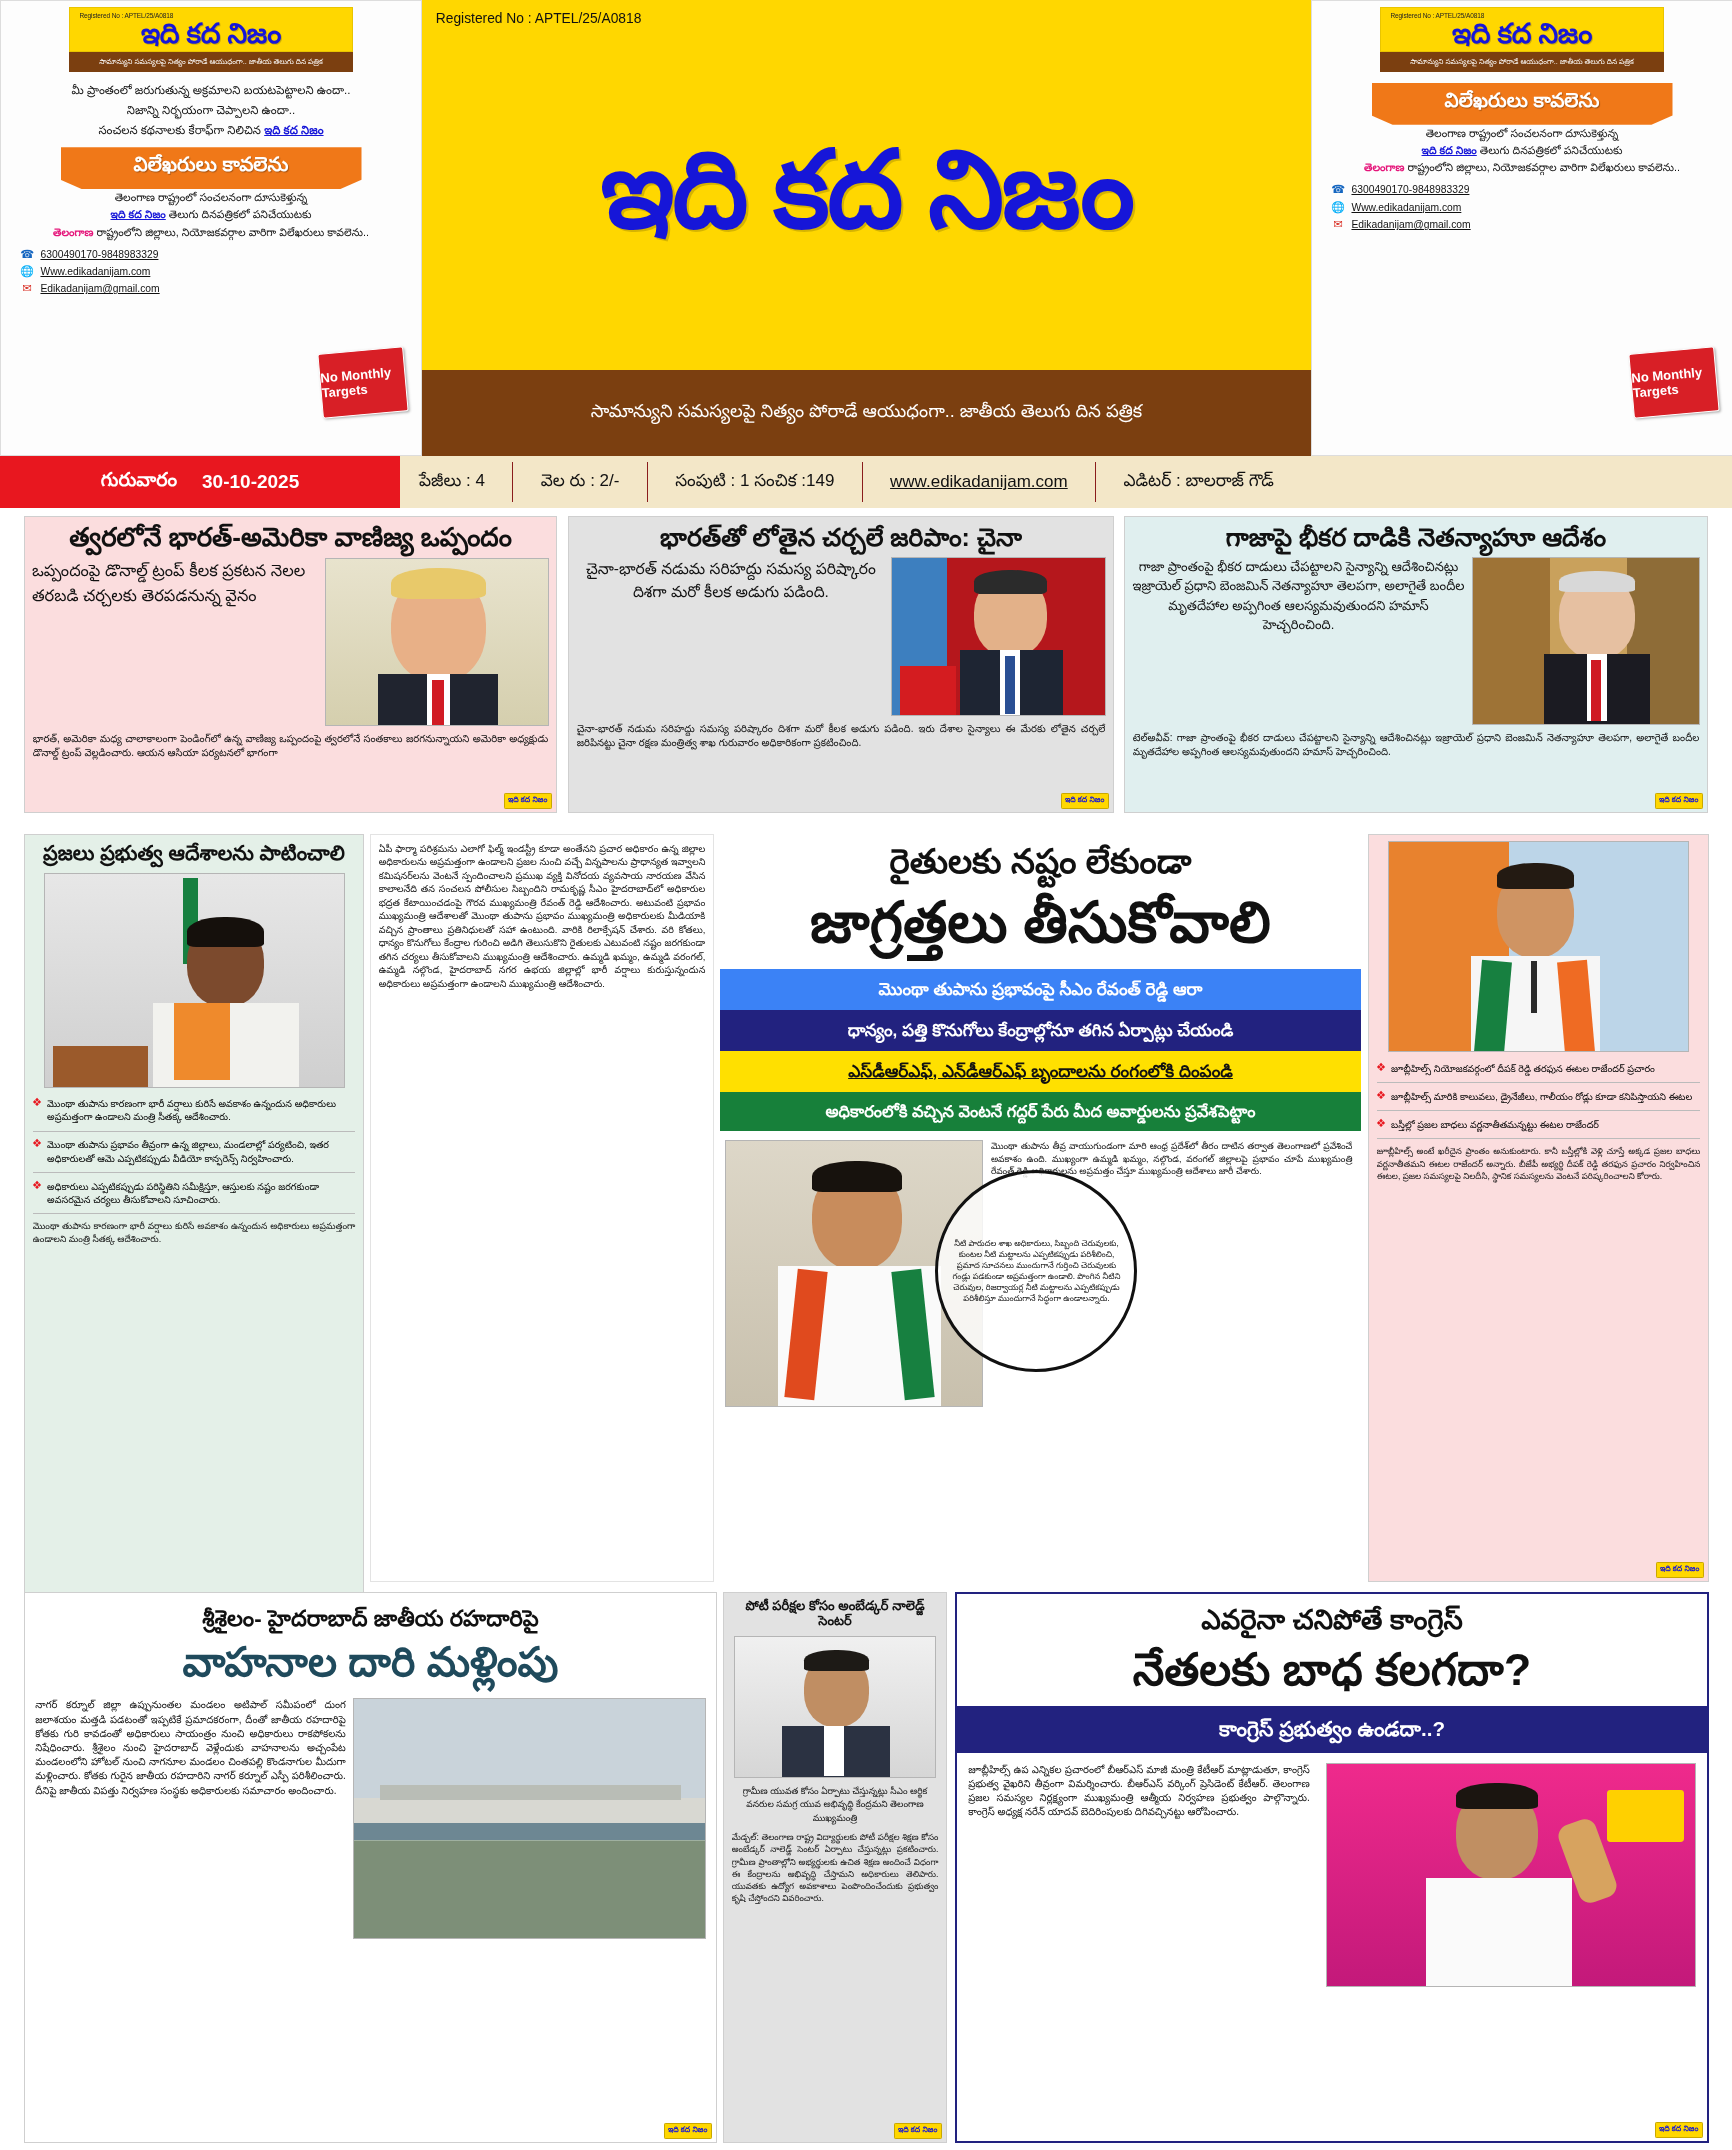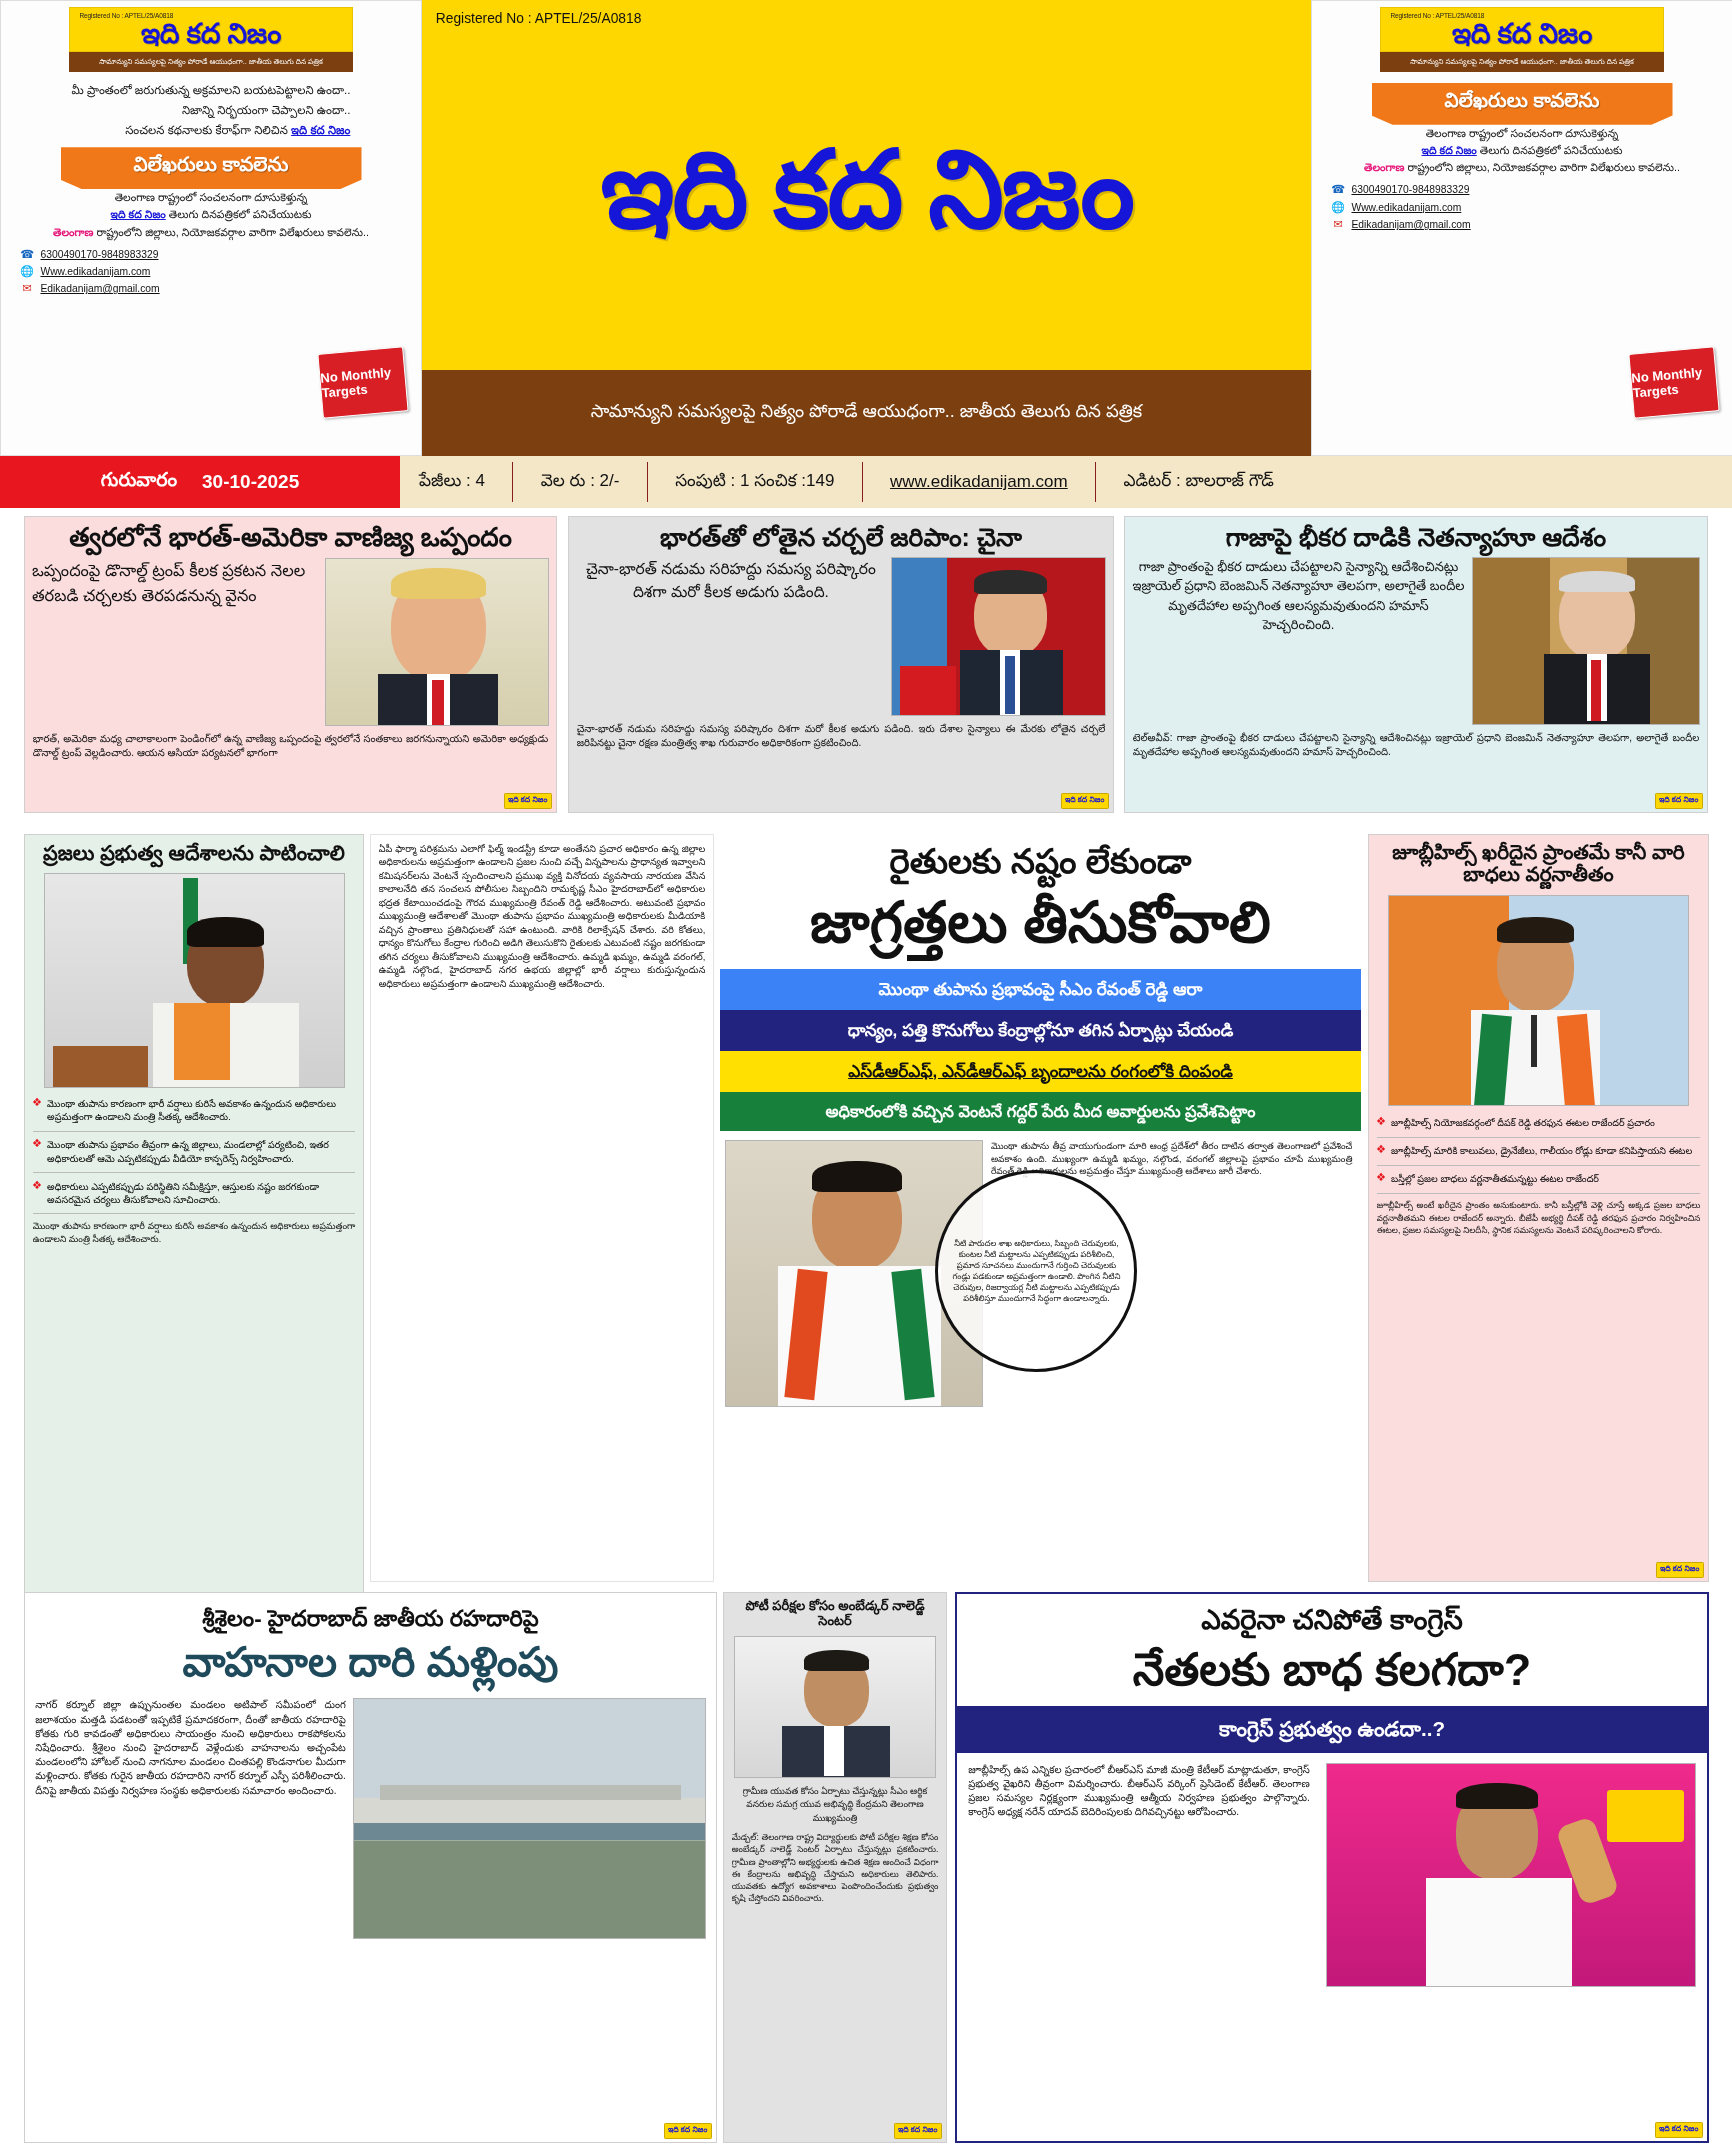--- a/index.html
+++ b/index.html
@@ -42,21 +42,21 @@
   .side-ad .mini-title {
     font-size: 28px; color: #1616d8; font-weight: bold;
     text-align: center; line-height: 1.05; letter-spacing: -0.4px;
     text-shadow: 0.9px 0.9px 0 rgba(0,0,0,.18);
   }
   .side-ad .mini-tag {
     width: 284px; background: #7B3F10; color: #fff;
     font-size: 7.3px; text-align: center; padding: 4.3px 1.7px;
   }
   .side-ad .ad-lines {
-    margin-top: 7.7px; text-align: right; font-size: 11.6px;
+    margin-top: 7.7px; text-align: center; font-size: 11.6px;
     line-height: 1.75; color: #111;
   }
   .side-ad .ad-lines .brand { color: #1616d8; font-weight: bold; text-decoration: underline; }
   .side-ad .ribbon {
     margin-top: 6.9px; width: 301px; background: #F07818; color: #fff;
     font-size: 20px; font-weight: bold; text-align: center;
     padding: 6px 0 7.7px 0;
     clip-path: polygon(0 0, 100% 0, 100% 78%, 93% 100%, 7% 100%, 0 78%);
     text-shadow: 0.9px 0.9px 0.9px rgba(0,0,0,.3);
   }
@@ -371,21 +371,20 @@
         <div style="position:absolute;left:172px;top:129px;width:30px;height:129px;background:#178040;transform:rotate(-6deg);"></div>
       </div>
       <div style="flex:1; position:relative;">
         <div class="body" style="font-size:9px; padding:0 3.4px;">మొంథా తుపాను తీవ్ర వాయుగుండంగా మారి ఆంధ్ర ప్రదేశ్‌లో తీరం దాటిన తర్వాత తెలంగాణలో ప్రవేశించే అవకాశం ఉంది. ముఖ్యంగా ఉమ్మడి ఖమ్మం, నల్గొండ, వరంగల్ జిల్లాలపై ప్రభావం చూపే ముఖ్యమంత్రి రేవంత్ రెడ్డి అధికారులను అప్రమత్తం చేస్తూ ముఖ్యమంత్రి ఆదేశాలు జారీ చేశారు.</div>
         <div class="circle-note" style="left:-52px; top:30px; width:202px; height:202px; font-size:8.2px;">నీటి పారుదల శాఖ అధికారులు, సిబ్బంది చెరువులకు, కుంటల నీటి మట్టాలను ఎప్పటికప్పుడు పరిశీలించి, ప్రమాద సూచనలు ముందుగానే గుర్తించి చెరువులకు గండ్లు పడకుండా అప్రమత్తంగా ఉండాలి. పొంగిన నీటిని చెరువుల, రిజర్వాయర్ల నీటి మట్టాలను ఎప్పటికప్పుడు పరిశీలిస్తూ ముందుగానే సిద్ధంగా ఉండాలన్నారు.</div>
       </div>
     </div>
   </div>
 
   <div class="card" style="left:1368px; top:834px; width:341px; height:748px; background:#FBDDDE;">
-    <div class="hl" style="font-size:20px">జూబ్లీహిల్స్ ఖరీదైన ప్రాంతమే కానీ వారి బాధలు వర్ణనాతీతం</div>
     <div class="photo" style="margin:6px auto; width:301px; height:211px; background:linear-gradient(90deg,#e8822e 0 40%,#bcd5e8 40% 100%);">
       <div style="position:absolute;left:108px;top:26px;width:77px;height:90px;background:#cf9463;border-radius:46%;"></div>
       <div style="position:absolute;left:108px;top:20.6px;width:77px;height:26px;background:#231a12;border-radius:48% 48% 12% 12%;"></div>
       <div style="position:absolute;left:82px;top:114px;width:129px;height:96px;background:#f6f6f6;"></div>
       <div style="position:absolute;left:89px;top:119px;width:30px;height:92px;background:#178040;transform:rotate(5deg);"></div>
       <div style="position:absolute;left:172px;top:119px;width:30px;height:92px;background:#ef6b23;transform:rotate(-5deg);"></div>
       <div style="position:absolute;left:142px;top:119px;width:6px;height:52px;background:#2b2b2b;"></div>
     </div>
     <div>
       <div class="bullet-item">

